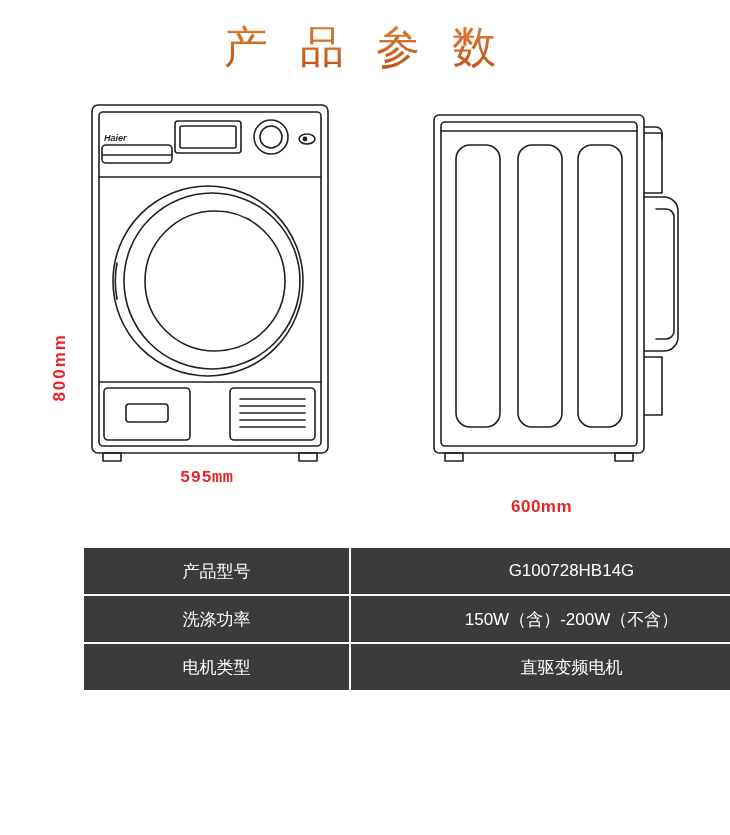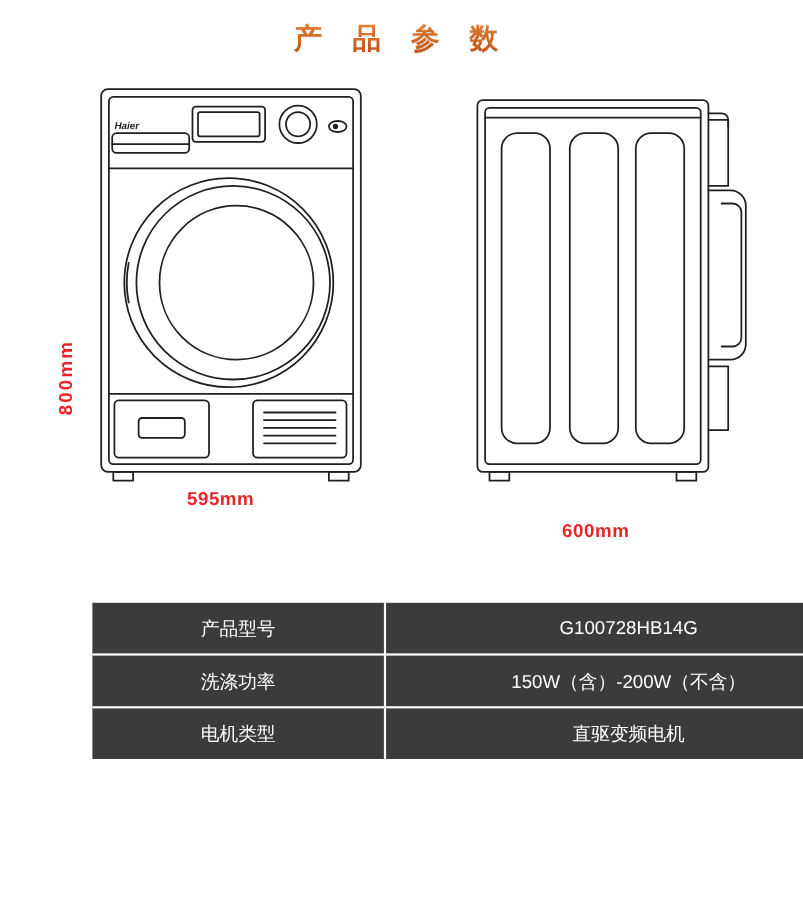--- a/index.html
+++ b/index.html
@@ -13,22 +13,22 @@
     font-family: "Liberation Sans", sans-serif;
     position: relative;
     overflow: hidden;
   }
 
   
   .page-title {
     width: 100%;
     text-align: center;
     margin-top: 18px;
-    font-size: 26px;
-    font-weight: bold;
+    font-size: 44px;
+    font-weight: normal;
     letter-spacing: 10px;
     color: #c85a20;
     background: linear-gradient(to bottom, #e88a3a 0%, #c64f12 100%);
     -webkit-background-clip: text;
     background-clip: text;
     -webkit-text-fill-color: transparent;
     text-shadow: 0 1px 0 rgba(0,0,0,0.05);
   }
 
   
@@ -47,22 +47,23 @@
     letter-spacing: 0.5px;
   }
   .dim-vertical {
     left: 50px;
     top: 248px;
     writing-mode: vertical-rl;
     transform: rotate(180deg);
     letter-spacing: 2px;
   }
   .dim-front-width {
-    left: 170px;
+    left: 180px;
     top: 383px;
+    font-family: Liberation Mono, monospace;
   }
   .dim-side-width {
     left: 511px;
     top: 383px;
     margin-top: 29px;
   }
 
   svg.machine {
     position: absolute;
     top: 0;

